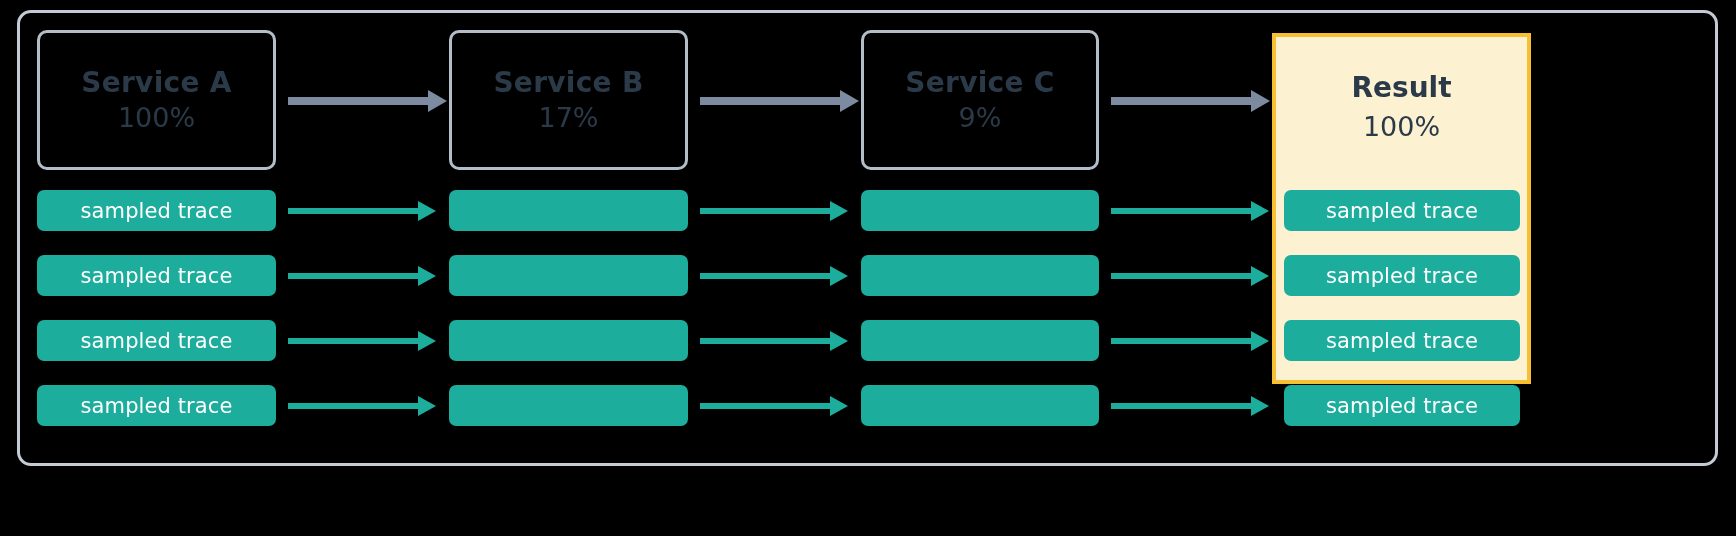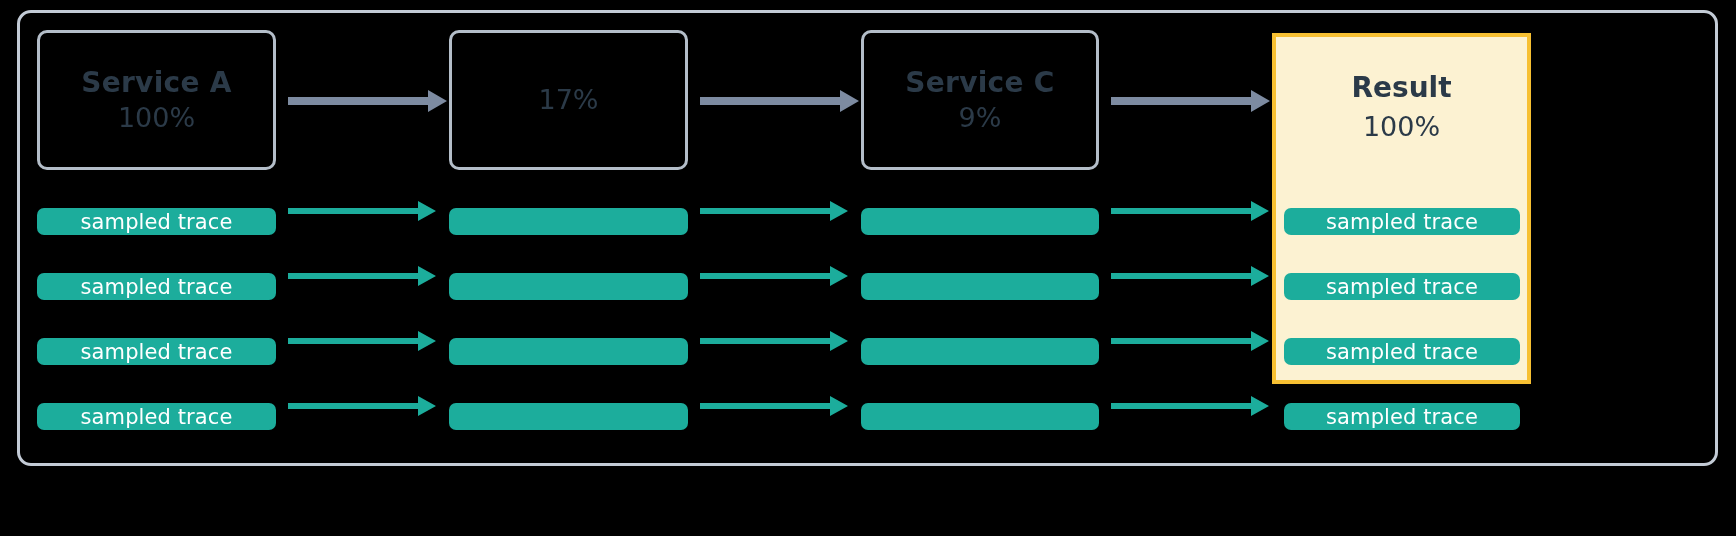--- a/index.html
+++ b/index.html
@@ -87,27 +87,26 @@
     top: 74px;
     width: 100%;
     text-align: center;
     font-size: 27px;
     color: #2b3a48;
   }
 
   
   .trace-bar {
     position: absolute;
-    height: 27px;
+    height: 41px;
     border-radius: 7px;
     background: #1cad9c;
     display: flex;
     align-items: center;
     justify-content: center;
-    margin-top: 18px;
   }
   .trace-bar span {
     font-size: 21px;
     color: #ffffff;
     letter-spacing: 0.1px;
   }
 
   
   .arrow {
     position: absolute;
@@ -120,20 +119,21 @@
 <div id="canvas">
 
   <div class="outer-frame"></div>
 
   <div class="service-box" style="left:37px; width:239px;">
     <div class="service-title">Service A</div>
     <div class="service-pct">100%</div>
   </div>
 
   <div class="service-box" style="left:449px; width:239px;">
+    <div class="service-title">Service B</div>
     <div class="service-pct">17%</div>
   </div>
 
   <div class="service-box" style="left:861px; width:238px;">
     <div class="service-title">Service C</div>
     <div class="service-pct">9%</div>
   </div>
 
   <div class="result-panel">
     <div class="result-title">Result</div>

